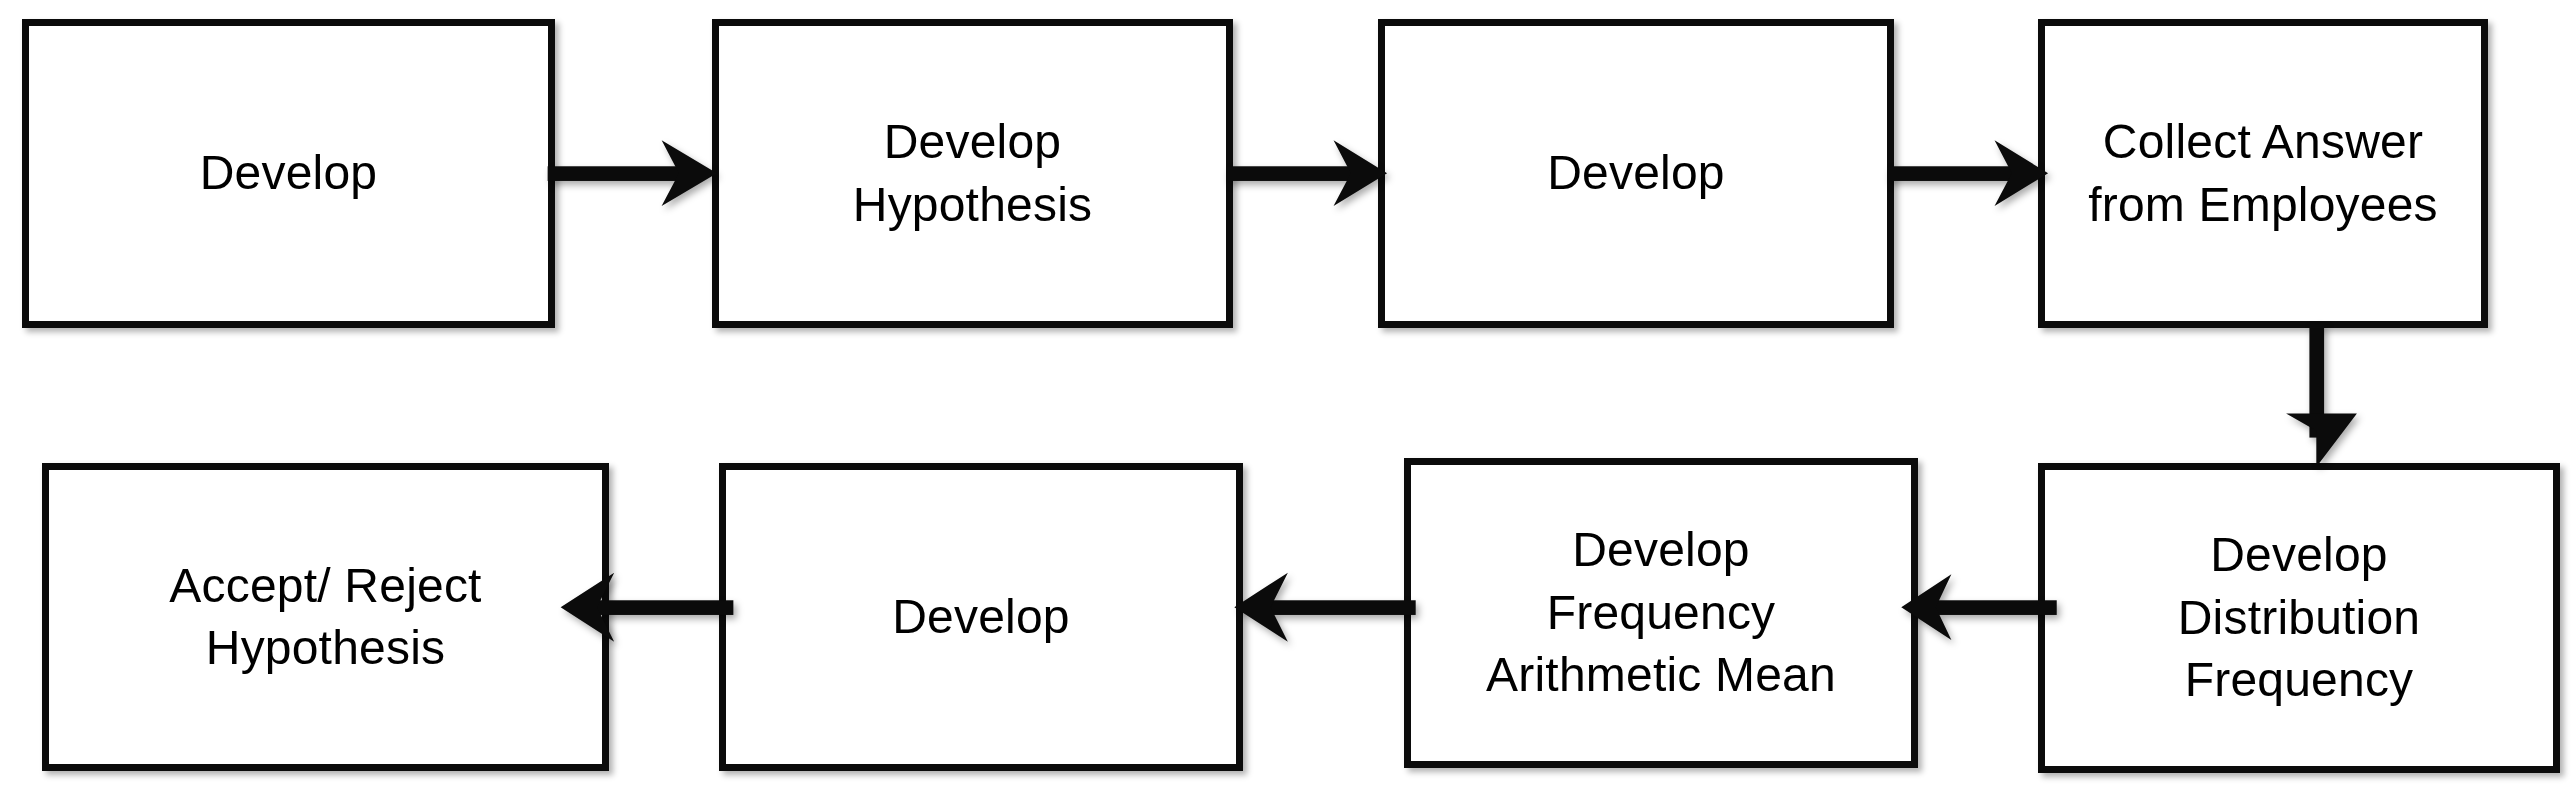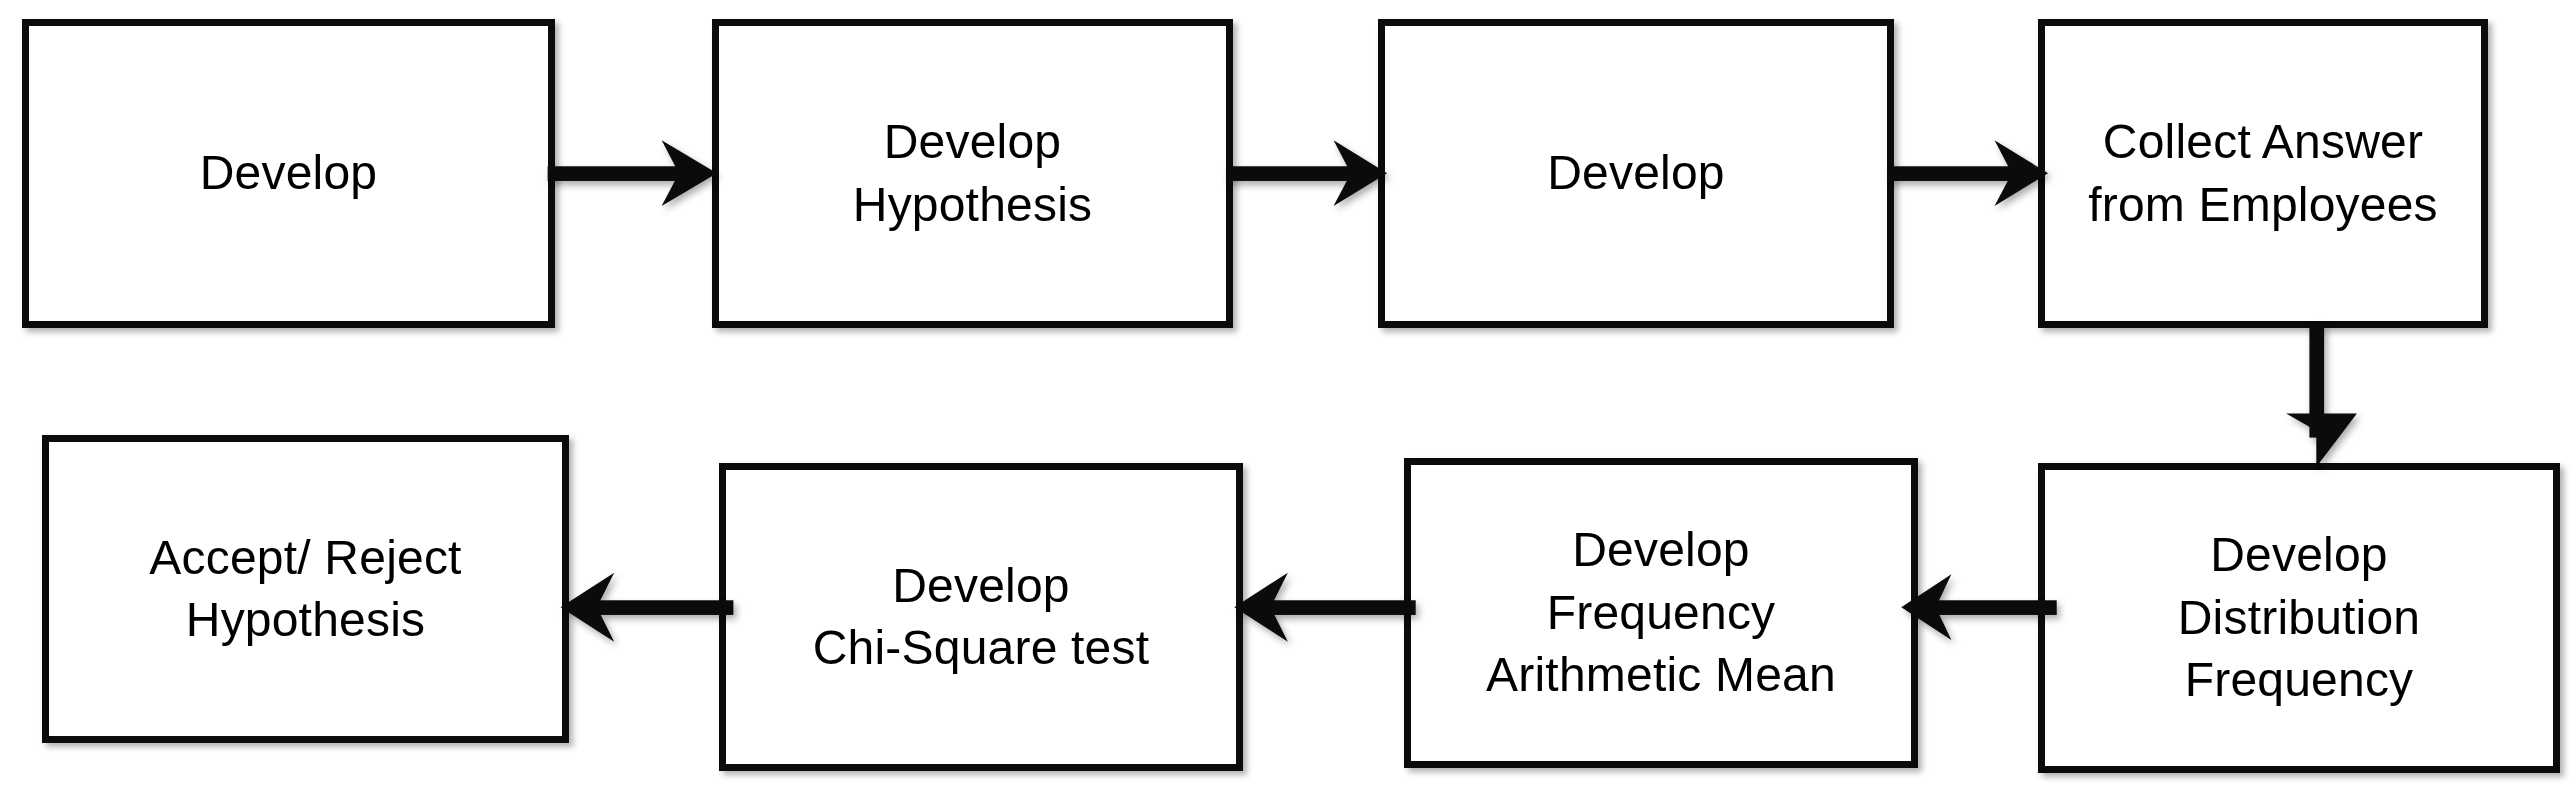--- a/index.html
+++ b/index.html
@@ -86,24 +86,23 @@
   </div>
 
   <div class="node" style="left:1404px; top:458px; width:514px; height:310px;">
     <span class="line">Develop</span>
     <span class="line">Frequency</span>
     <span class="line">Arithmetic  Mean</span>
   </div>
 
   <div class="node" style="left:719px; top:463px; width:524px; height:308px;">
     <span class="line">Develop</span>
-    <span class="line">Chi-Square test</span>
   </div>
 
-  <div class="node" style="left:42px; top:435px; width:527px; height:308px;">
+  <div class="node" style="left:42px; top:463px; width:567px; height:308px;">
     <span class="line">Accept/ Reject</span>
     <span class="line">Hypothesis</span>
   </div>
 
   <div class="conn shadowed" style="left:547px; top:130px; width:174px; height:95px;">
     <svg width="174" height="95" viewBox="0 0 200 110" aria-hidden="true">
       <rect class="shaft-h" x="0" y="42" width="160" height="17"></rect>
       <polygon class="head" points="132,12 196,50 132,88 152,50"></polygon>
     </svg>
   </div>

